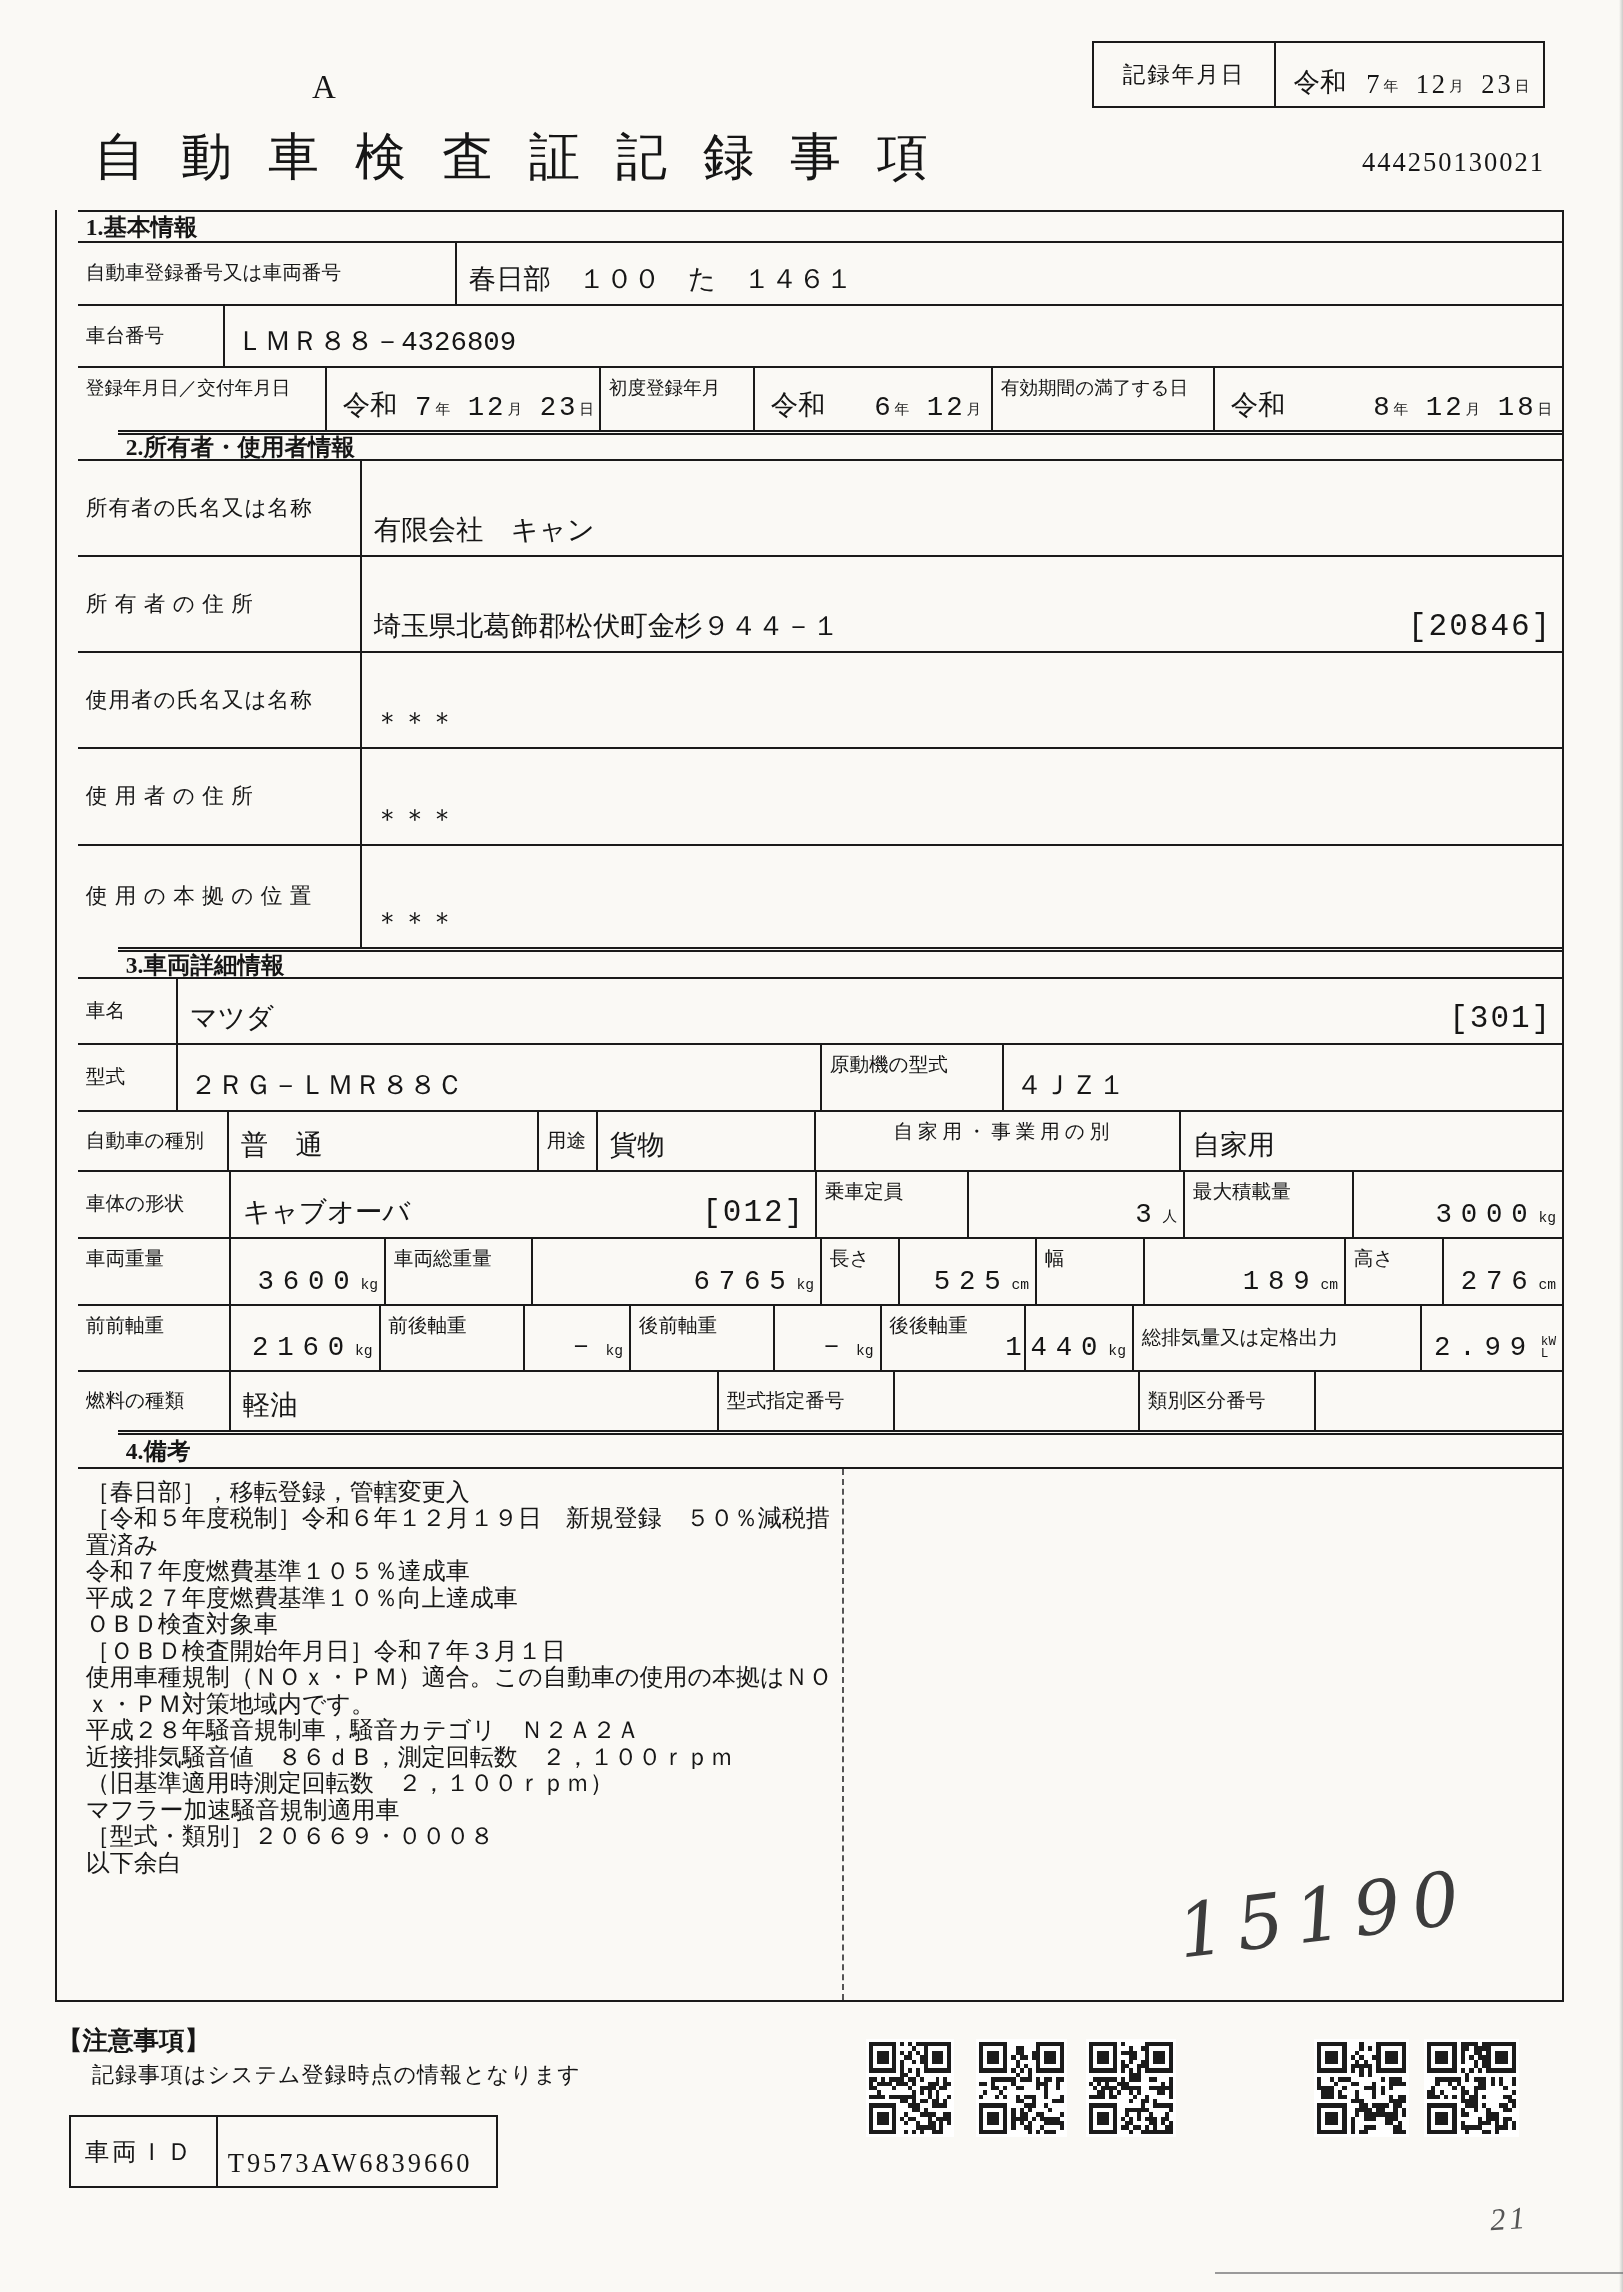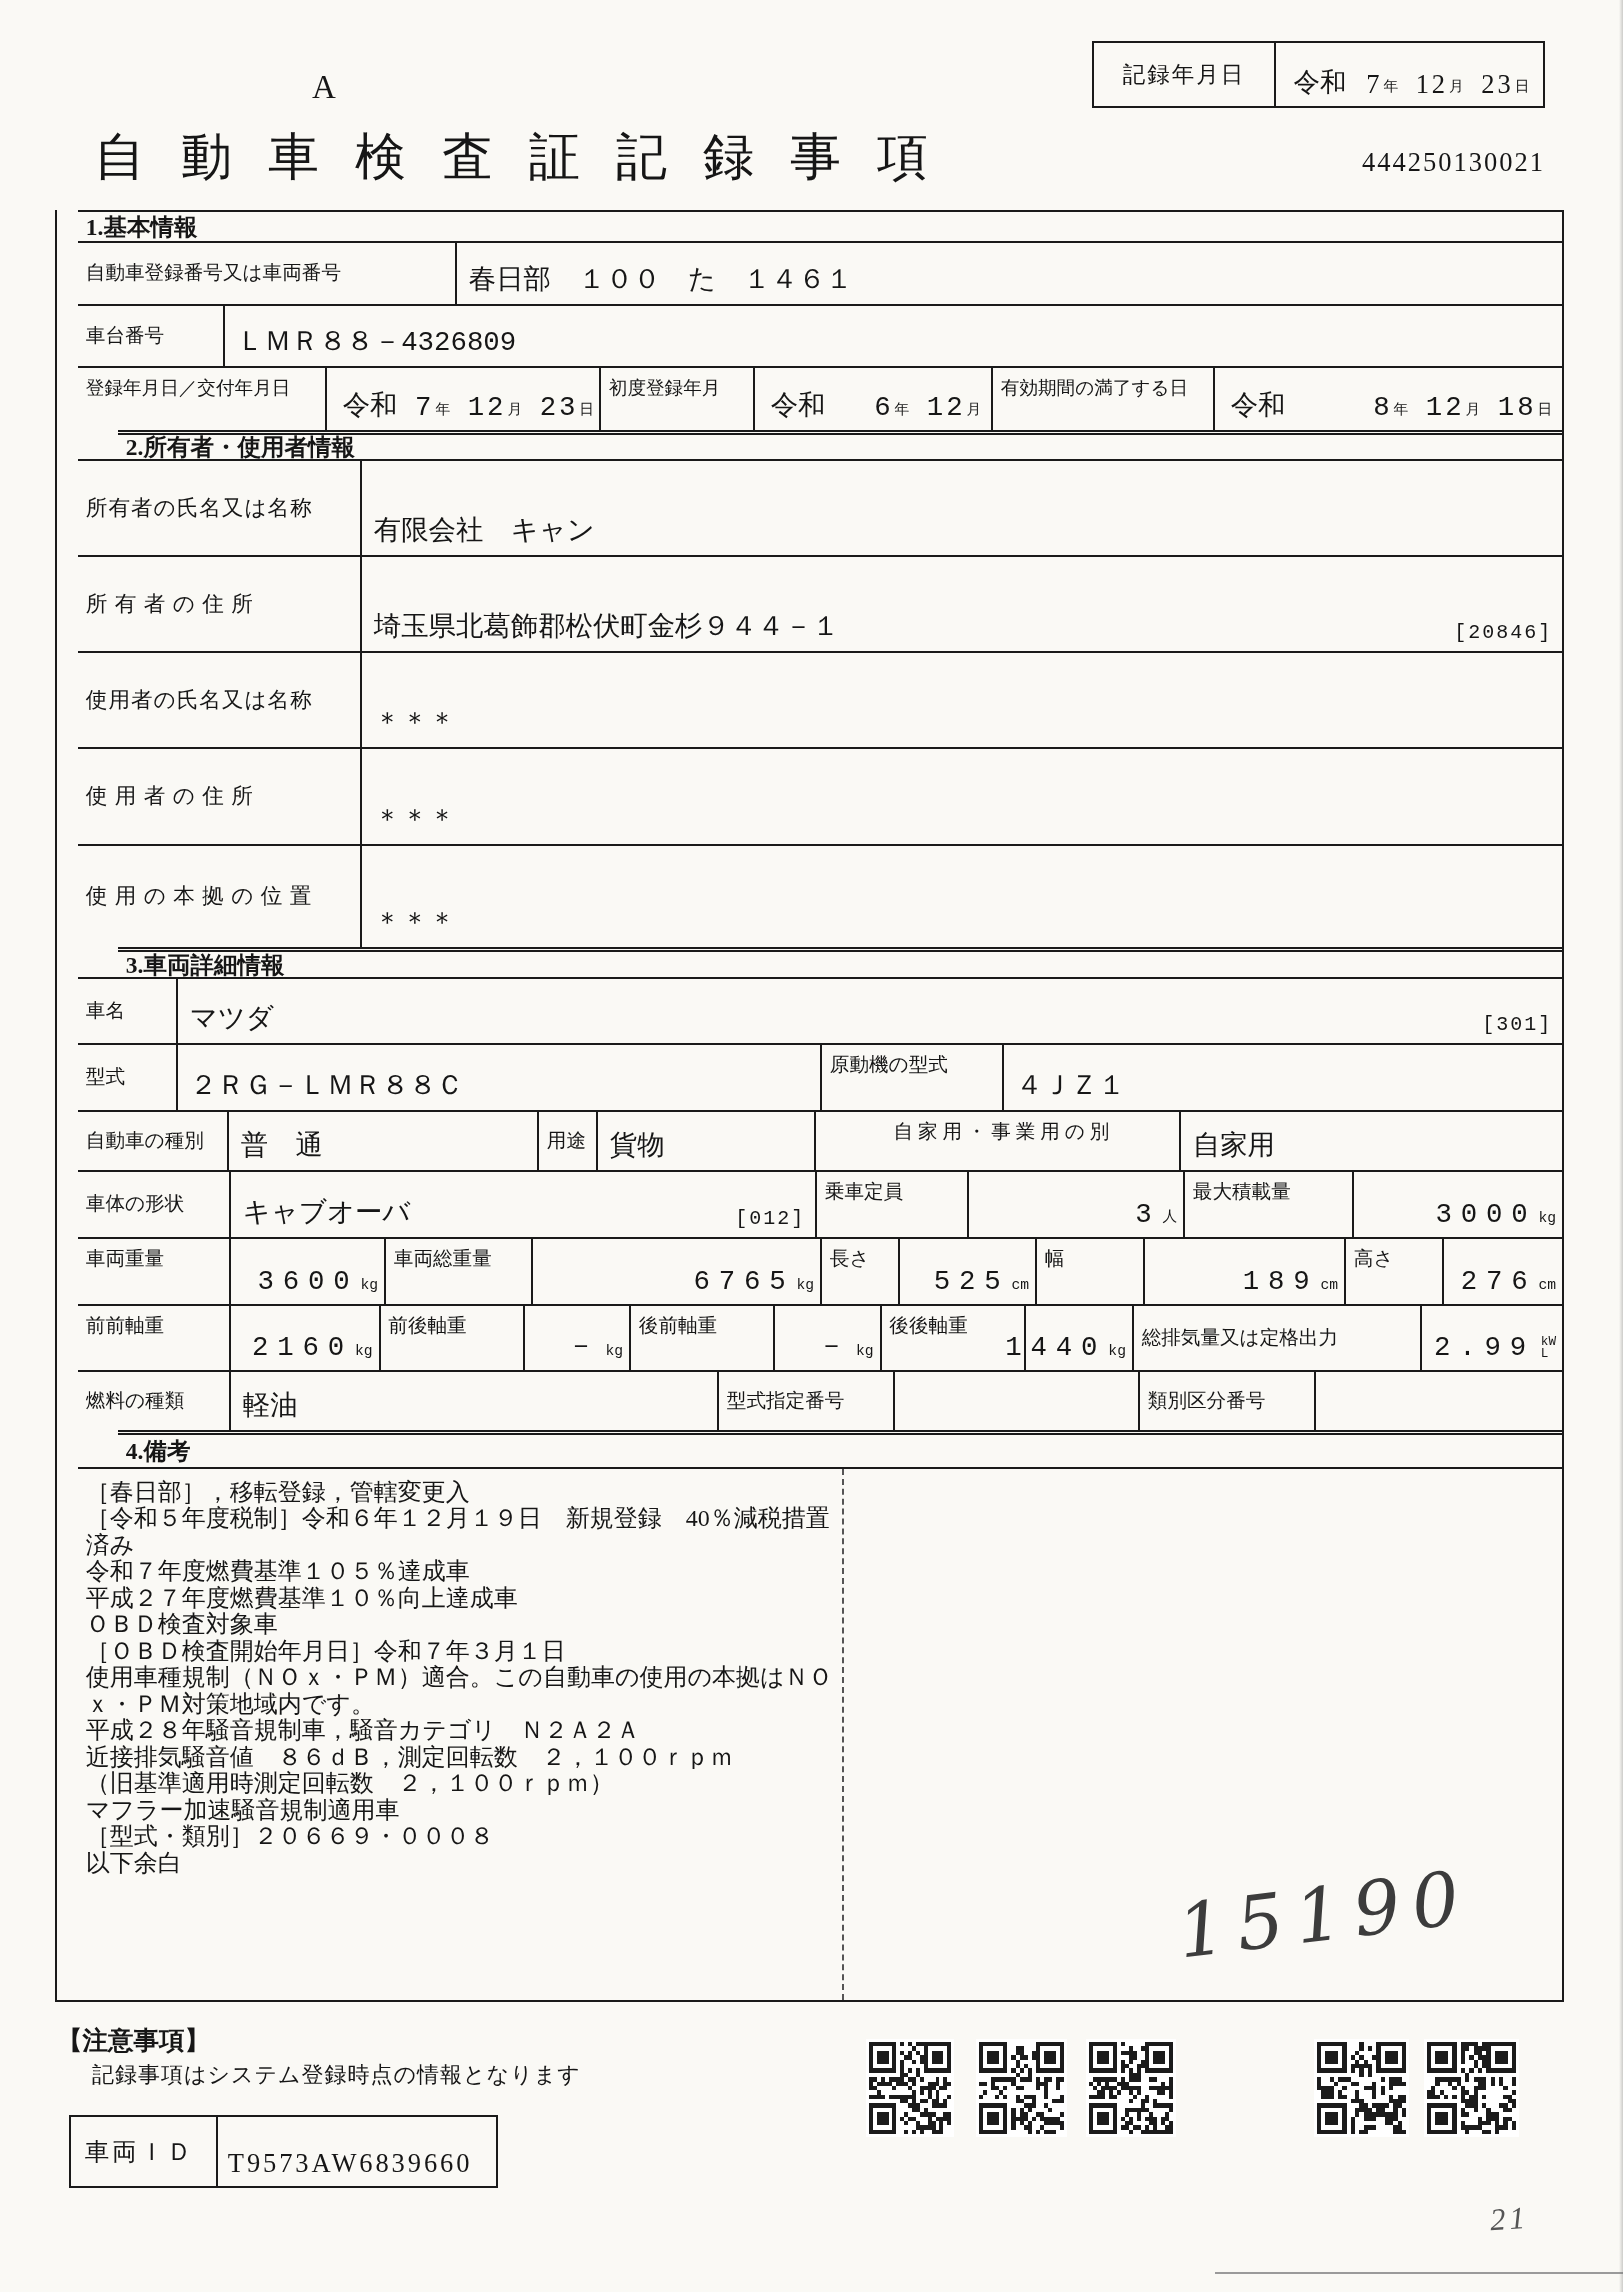--- a/index.html
+++ b/index.html
@@ -28,21 +28,21 @@
   .lab{font-size:19.6px;align-items:center;padding-left:7.8px;line-height:1.25;}
   .lab.sm{font-size:18.6px;}
   .lab.top{align-items:flex-start;padding-top:7.8px;}
   .lab.md{font-size:21.6px;letter-spacing:1px;}
   .val{align-items:flex-end;padding:0 9.8px 6.9px 11.8px;font-size:27.4px;white-space:nowrap;font-family:Liberation Mono, monospace;}
   .val.num{justify-content:flex-end;padding-right:5.9px;}
   .nv{letter-spacing:8.8px;margin-right:1px;}
   .du{font-size:14.7px;padding-bottom:3.9px;margin-left:1px;letter-spacing:0;}
   .kwl{display:flex;flex-direction:column;font-size:12.7px;line-height:12.7px;margin-left:4.9px;
        padding-bottom:2px;}
-  .code{position:absolute;right:9.8px;bottom:6.9px;font-size:20px;letter-spacing:2px;}
+  .code{position:absolute;right:9.8px;bottom:6.9px;font-size:31px;letter-spacing:2px;}
   .date{justify-content:space-between;padding-left:15.7px;padding-right:9.8px;}
   .dnums{display:flex;align-items:flex-end;}
   .dn{margin-left:17.6px;letter-spacing:2.9px;}
   .remarks-left{width:766px;border-right:2px dashed #555;box-sizing:border-box;
                 padding:9.8px 0 0 7.8px;font-size:24px;line-height:26.5px;display:block;}
   .remark-line{white-space:normal;word-break:break-all;}
   .remarks-right{flex:1;position:relative;}
   .hw1{position:absolute;left:333px;top:402px;font-size:74px;font-style:italic;color:#3c3c3c;
        transform:rotate(-7deg);letter-spacing:11.8px;font-family:"DejaVu Serif",serif;}
   .notice-h{position:absolute;left:57px;top:2023px;font-size:25.5px;font-weight:600;}
@@ -275,21 +275,21 @@
       <div class="cell val bl" style="width:245px"></div>
       <div class="cell lab bl" style="width:176px">類別区分番号</div>
       <div class="cell val grow bl"></div>
     </div>
 
     <div class="secbar dbl" style="height:37px">4.備考</div>
 
     <div class="row" style="height:533px">
       <div class="cell remarks-left">
           <div class="remark-line">［春日部］，移転登録，管轄変更入</div>
-          <div class="remark-line">［令和５年度税制］令和６年１２月１９日　新規登録　40％減税措置済み</div>
+          <div class="remark-line">［令和５年度税制］令和６年１２月１９日　新規登録　５０％減税措置済み</div>
           <div class="remark-line">令和７年度燃費基準１０５％達成車</div>
           <div class="remark-line">平成２７年度燃費基準１０％向上達成車</div>
           <div class="remark-line">ＯＢＤ検査対象車</div>
           <div class="remark-line">［ＯＢＤ検査開始年月日］令和７年３月１日</div>
           <div class="remark-line">使用車種規制（ＮＯｘ・ＰＭ）適合。この自動車の使用の本拠はＮＯｘ・ＰＭ対策地域内です。</div>
           <div class="remark-line">平成２８年騒音規制車，騒音カテゴリ　Ｎ２Ａ２Ａ</div>
           <div class="remark-line">近接排気騒音値　８６ｄＢ，測定回転数　２，１００ｒｐｍ</div>
           <div class="remark-line">（旧基準適用時測定回転数　２，１００ｒｐｍ）</div>
           <div class="remark-line">マフラー加速騒音規制適用車</div>
           <div class="remark-line">［型式・類別］２０６６９・０００８</div>

